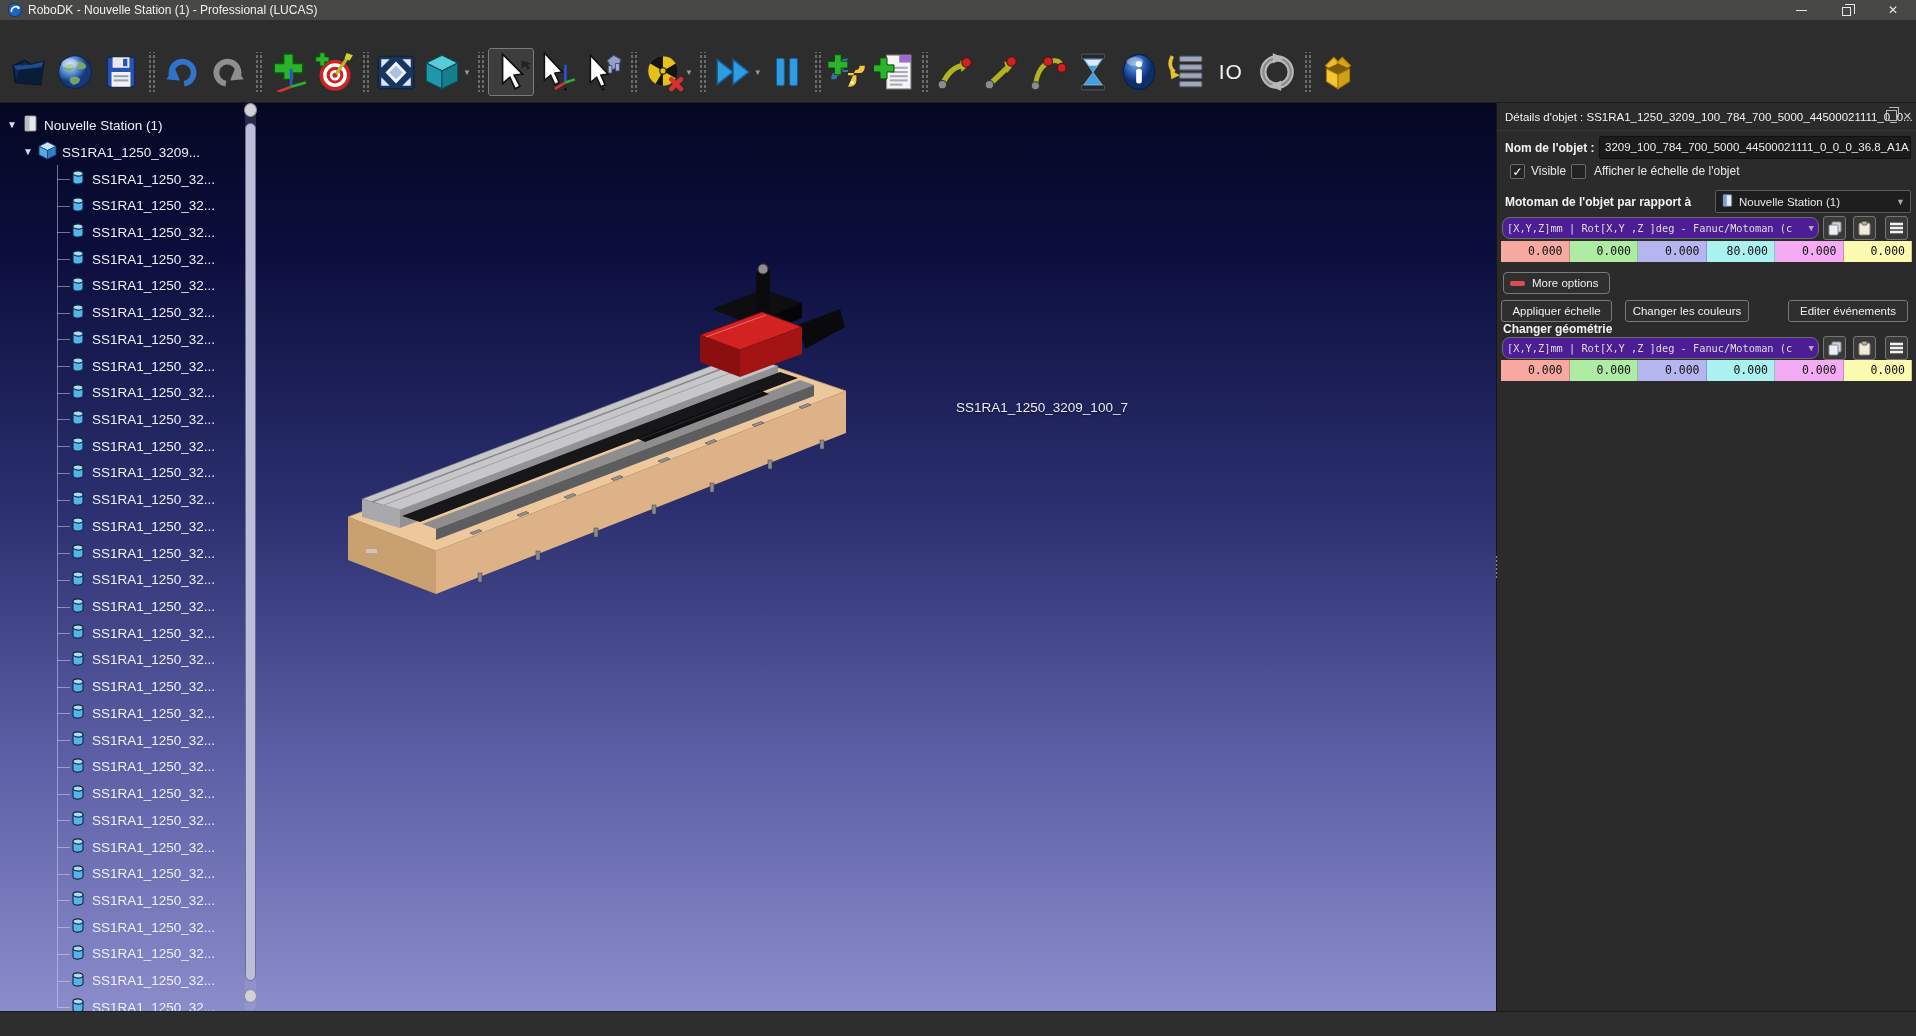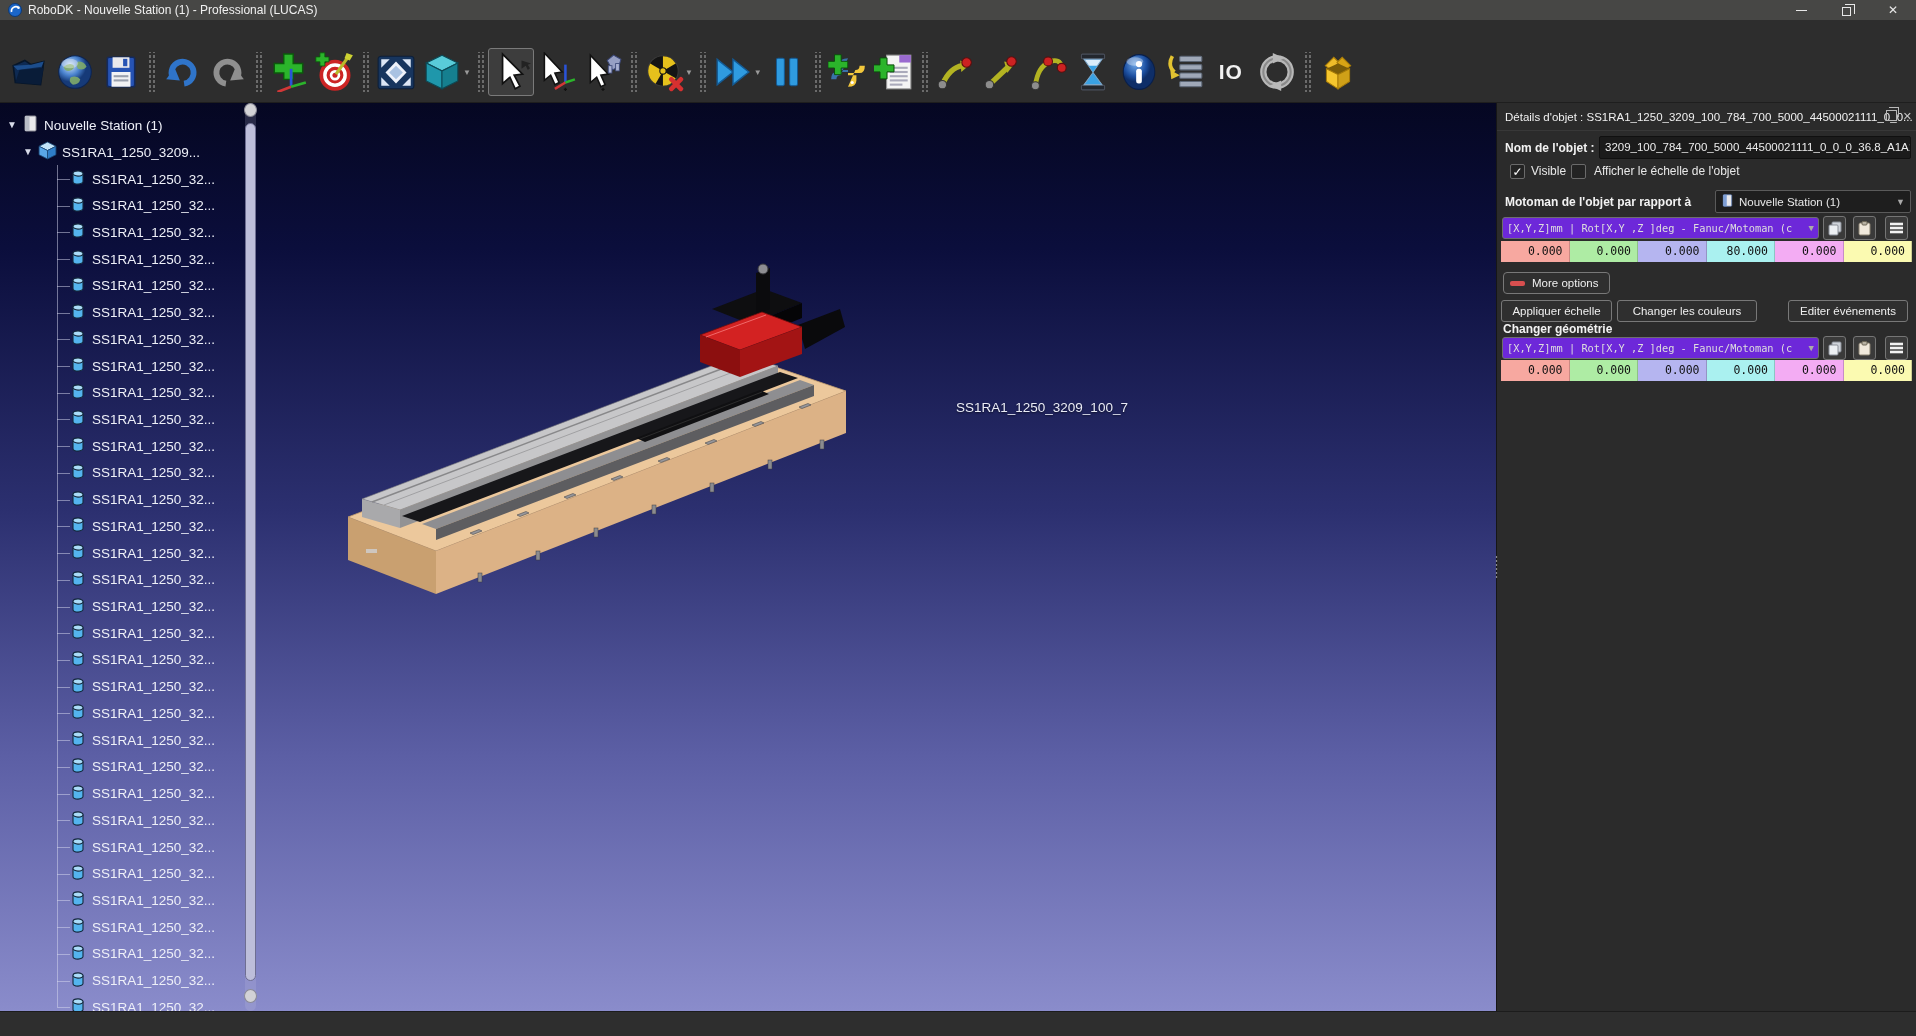--- a/index.html
+++ b/index.html
@@ -28,21 +28,21 @@
   
   .toolbar { position:absolute; left:0; top:42px; width:1916px; height:61px;
              background:#2d2d2d; display:flex; align-items:center; padding-left:6px;
              border-bottom:1px solid #1e1e1e; }
   .tbtn { width:46px; height:48px; display:flex; align-items:center; justify-content:center; border:1px solid transparent; border-radius:3px; }
   .tbtn.pressed { background:#3d3d3d; border:1px solid #7a7a7a; }
   .tsep { width:9px; height:40px; margin:0 3px;
           background-image:radial-gradient(#6b6b6b 1px, transparent 1.3px);
           background-size:4px 5px; background-position:1px 2px; }
   .darrow { color:#9a9a9a; font-size:8px; margin:0 2px 0 -2px; }
-  .io-label { color:#f2f2f2; font-size:21px; font-weight:bold; letter-spacing:1px; }
+  .io-label { color:#f2f2f2; font-size:21px; font-weight:normal; letter-spacing:1px; }
 
   
   .main { position:absolute; left:0; top:103px; width:1916px; height:908px; }
 
   
   .viewport { position:absolute; left:0; top:0; width:1496px; height:908px;
               background:linear-gradient(180deg,#050722 0%, #0b0e3c 16%, #2c3070 45%, #5c5fa5 72%, #8a8ccb 100%);
               overflow:hidden; }
   .model-svg { position:absolute; left:0; top:0; }
   .vp-label { position:absolute; left:956px; top:297px; color:#e9ebf6; font-size:13.5px;
@@ -82,22 +82,22 @@
                   border-radius:2px; padding:0 5px; line-height:21px; white-space:nowrap; overflow:hidden;}
   .checkbox { position:absolute; top:61px; width:15px; height:15px; background:#232323;
               border:1px solid #6a6a6a; border-radius:2px; color:#fff; font-size:12px;
               line-height:14px; text-align:center;}
   .cb-label { position:absolute; top:61px; font-size:12px; color:#e8e8e8; }
   .p-pos-label { position:absolute; left:8px; top:92px; }
   .p-ref-combo { position:absolute; left:218px; top:87px; width:196px; height:23px;
                  background:#1e1e1e; border:1px solid #5a5a5a; border-radius:2px;
                  display:flex; align-items:center; padding:0 5px; font-size:11.5px; }
   .p-ref-combo .caret { margin-left:auto; color:#aaa; font-size:9px; }
-  .fmt-combo { position:absolute; left:5px; width:317px; height:22px; background:#6d28d9;
-               border:1px solid #6e6e6e; border-radius:3px; display:flex; align-items:center;
+  .fmt-combo { position:absolute; left:5px; width:317px; height:22px; background:#4c1d95;
+               border:1px solid #6e6e6e; border-radius:8px; display:flex; align-items:center;
                padding:0 4px; font-family:"DejaVu Sans Mono", monospace; font-size:10.3px; color:#dedede;
                white-space:nowrap; overflow:hidden; }
   .fmt-combo .caret { margin-left:auto; color:#aaa; font-size:9px; }
   .sq-btn { position:absolute; width:23px; height:24px; background:#3a3a3a; border:1px solid #757575;
             border-radius:3px; display:flex; align-items:center; justify-content:center; }
   .pose-row { position:absolute; left:4px; width:411px; height:21px; display:flex; }
   .pose-cell { flex:1; font-family:"DejaVu Sans Mono", monospace; font-size:11.5px; color:#111;
                text-align:right; padding:3px 6px 0 0; border-right:1px solid rgba(0,0,0,.18); }
   .more-btn { position:absolute; left:6px; top:169px; width:107px; height:22px; border:1px solid #787878;
               border-radius:4px; background:#2f2f2f; display:flex; align-items:center; padding-left:6px;
@@ -798,21 +798,21 @@
           <div class="pose-cell" style="background: rgb(243, 172, 243);">0.000</div>
           <div class="pose-cell" style="background: rgb(251, 250, 177);">0.000</div>
         </div>
 
       <div class="more-btn">
         <span class="more-dash"></span>
         <span>More options</span>
       </div>
 
       <div class="p-btn" style="left:4px; width:111px;">Appliquer échelle</div>
-      <div class="p-btn" style="left:120px; width:140px;">Changer les couleurs</div>
+      <div class="p-btn" style="left:128px; width:124px;">Changer les couleurs</div>
       <div class="p-btn" style="left:291px; width:120px;">Editer événements</div>
 
       <div class="p-label p-bouger">Changer géométrie</div>
 
       <div class="fmt-combo" style="top:234px;">
         <span>[X,Y,Z]mm | Rot[X,Y ,Z ]deg - Fanuc/Motoman (c</span>
         <span class="caret">▼</span>
       </div>
       <div class="sq-btn" style="left:326px; top:233px;">
         <svg width="14" height="15" viewBox="0 0 14 15">

